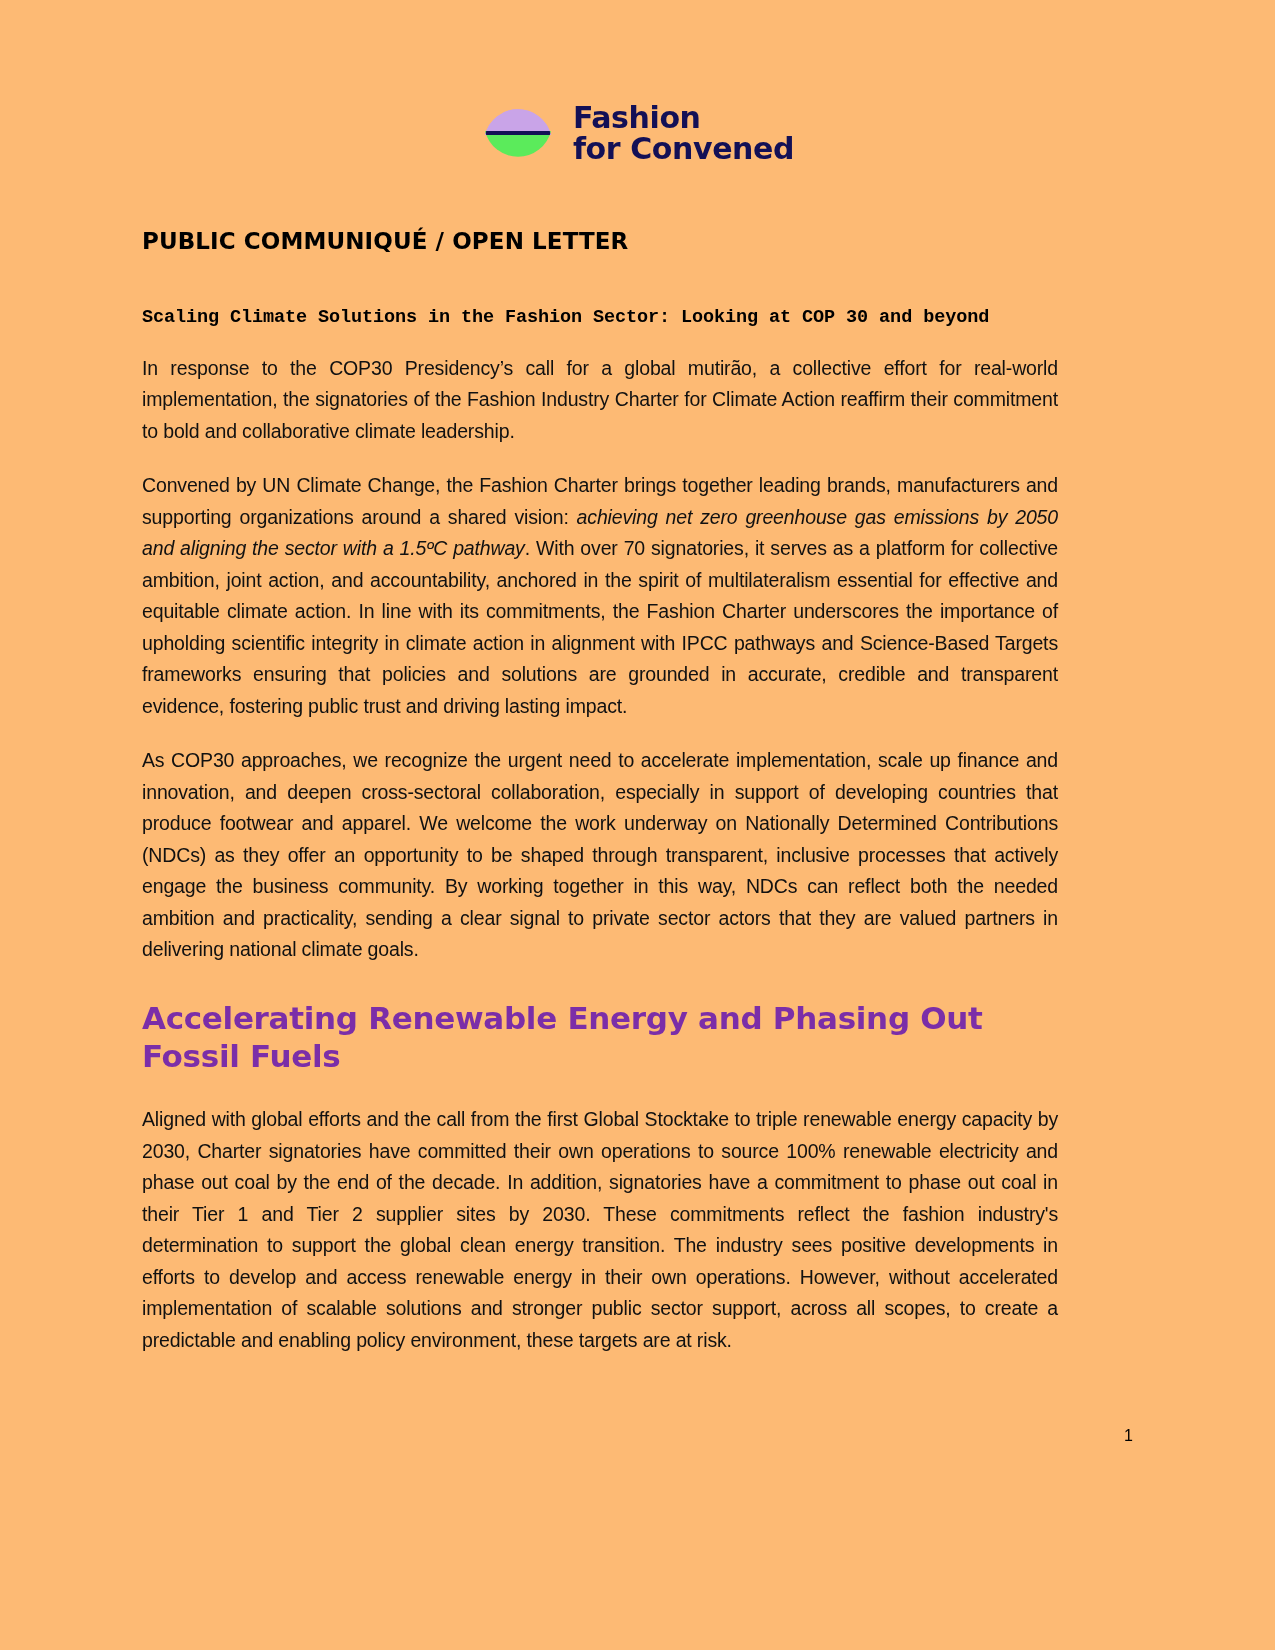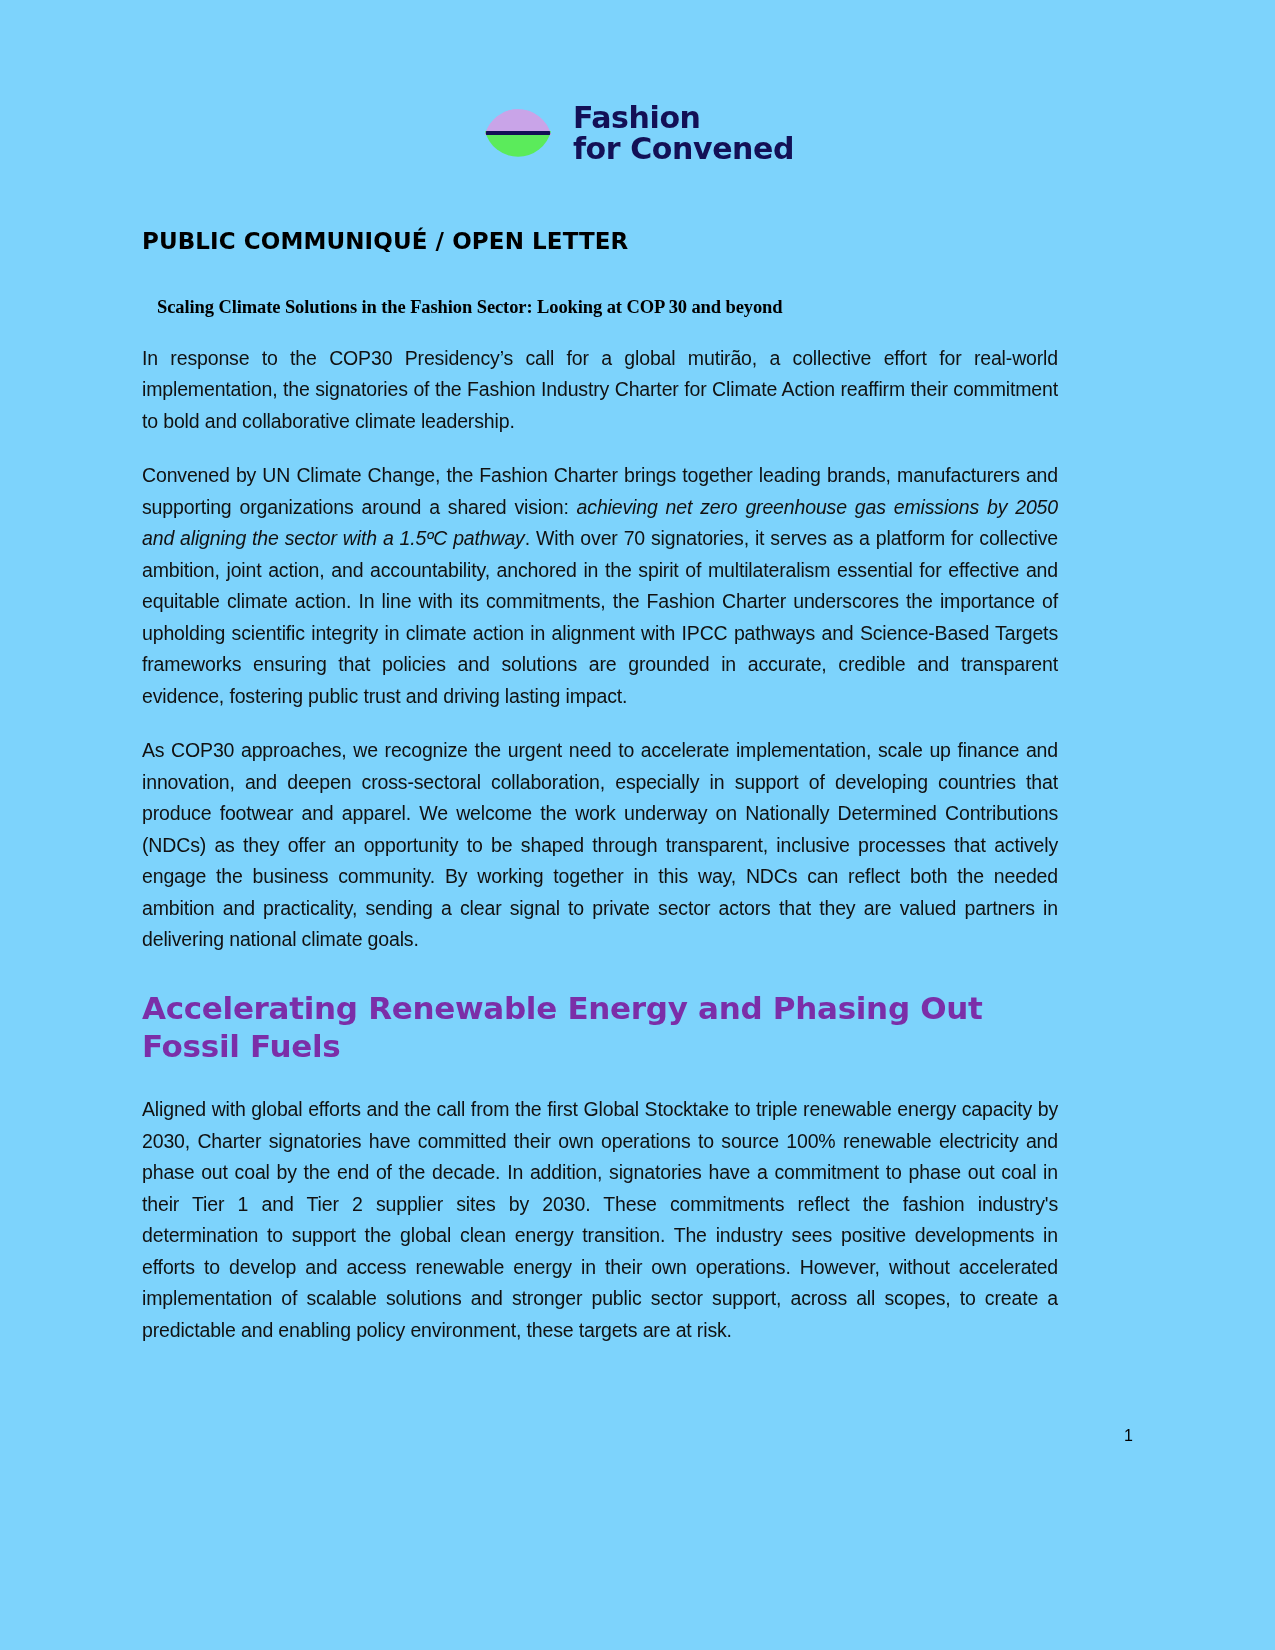--- a/index.html
+++ b/index.html
@@ -12,21 +12,21 @@
     height: 1650px;
     font-family: "Liberation Sans", sans-serif;
     color: #000000;
     position: relative;
     overflow: hidden;
   }
   .page {
     position: relative;
     width: 1275px;
     height: 1650px;
-    background: #7dd3fc;
+    background: #fdba74;
     box-sizing: border-box;
   }
 
   
   .logo-block {
     position: absolute;
     top: 95px;
     left: 0;
     width: 1275px;
     display: flex;
@@ -64,30 +64,30 @@
     left: 142px;
     top: 228px;
     width: 930px;
   }
 
   h1.doc-title {
     font-family: "DejaVu Sans", sans-serif;
     font-size: 23px;
     font-weight: bold;
     letter-spacing: 0.1px;
-    margin: 0 0 40px 0;
+    margin: 0 0 50px 0;
     color: #000;
     line-height: 1.2;
   }
 
   h2.doc-subtitle {
-    font-family: Liberation Serif, serif;
+    font-family: Liberation Mono, monospace;
     font-size: 18.5px;
     font-weight: bold;
-    margin: 0 0 24px 15px;
+    margin: 0 0 24px 0;
     color: #000;
     line-height: 1.25;
     letter-spacing: -0.1px;
   }
 
   p.para {
     font-size: 19.5px;
     line-height: 31.5px;
     text-align: justify;
     margin: 0 14px 23px 0;

